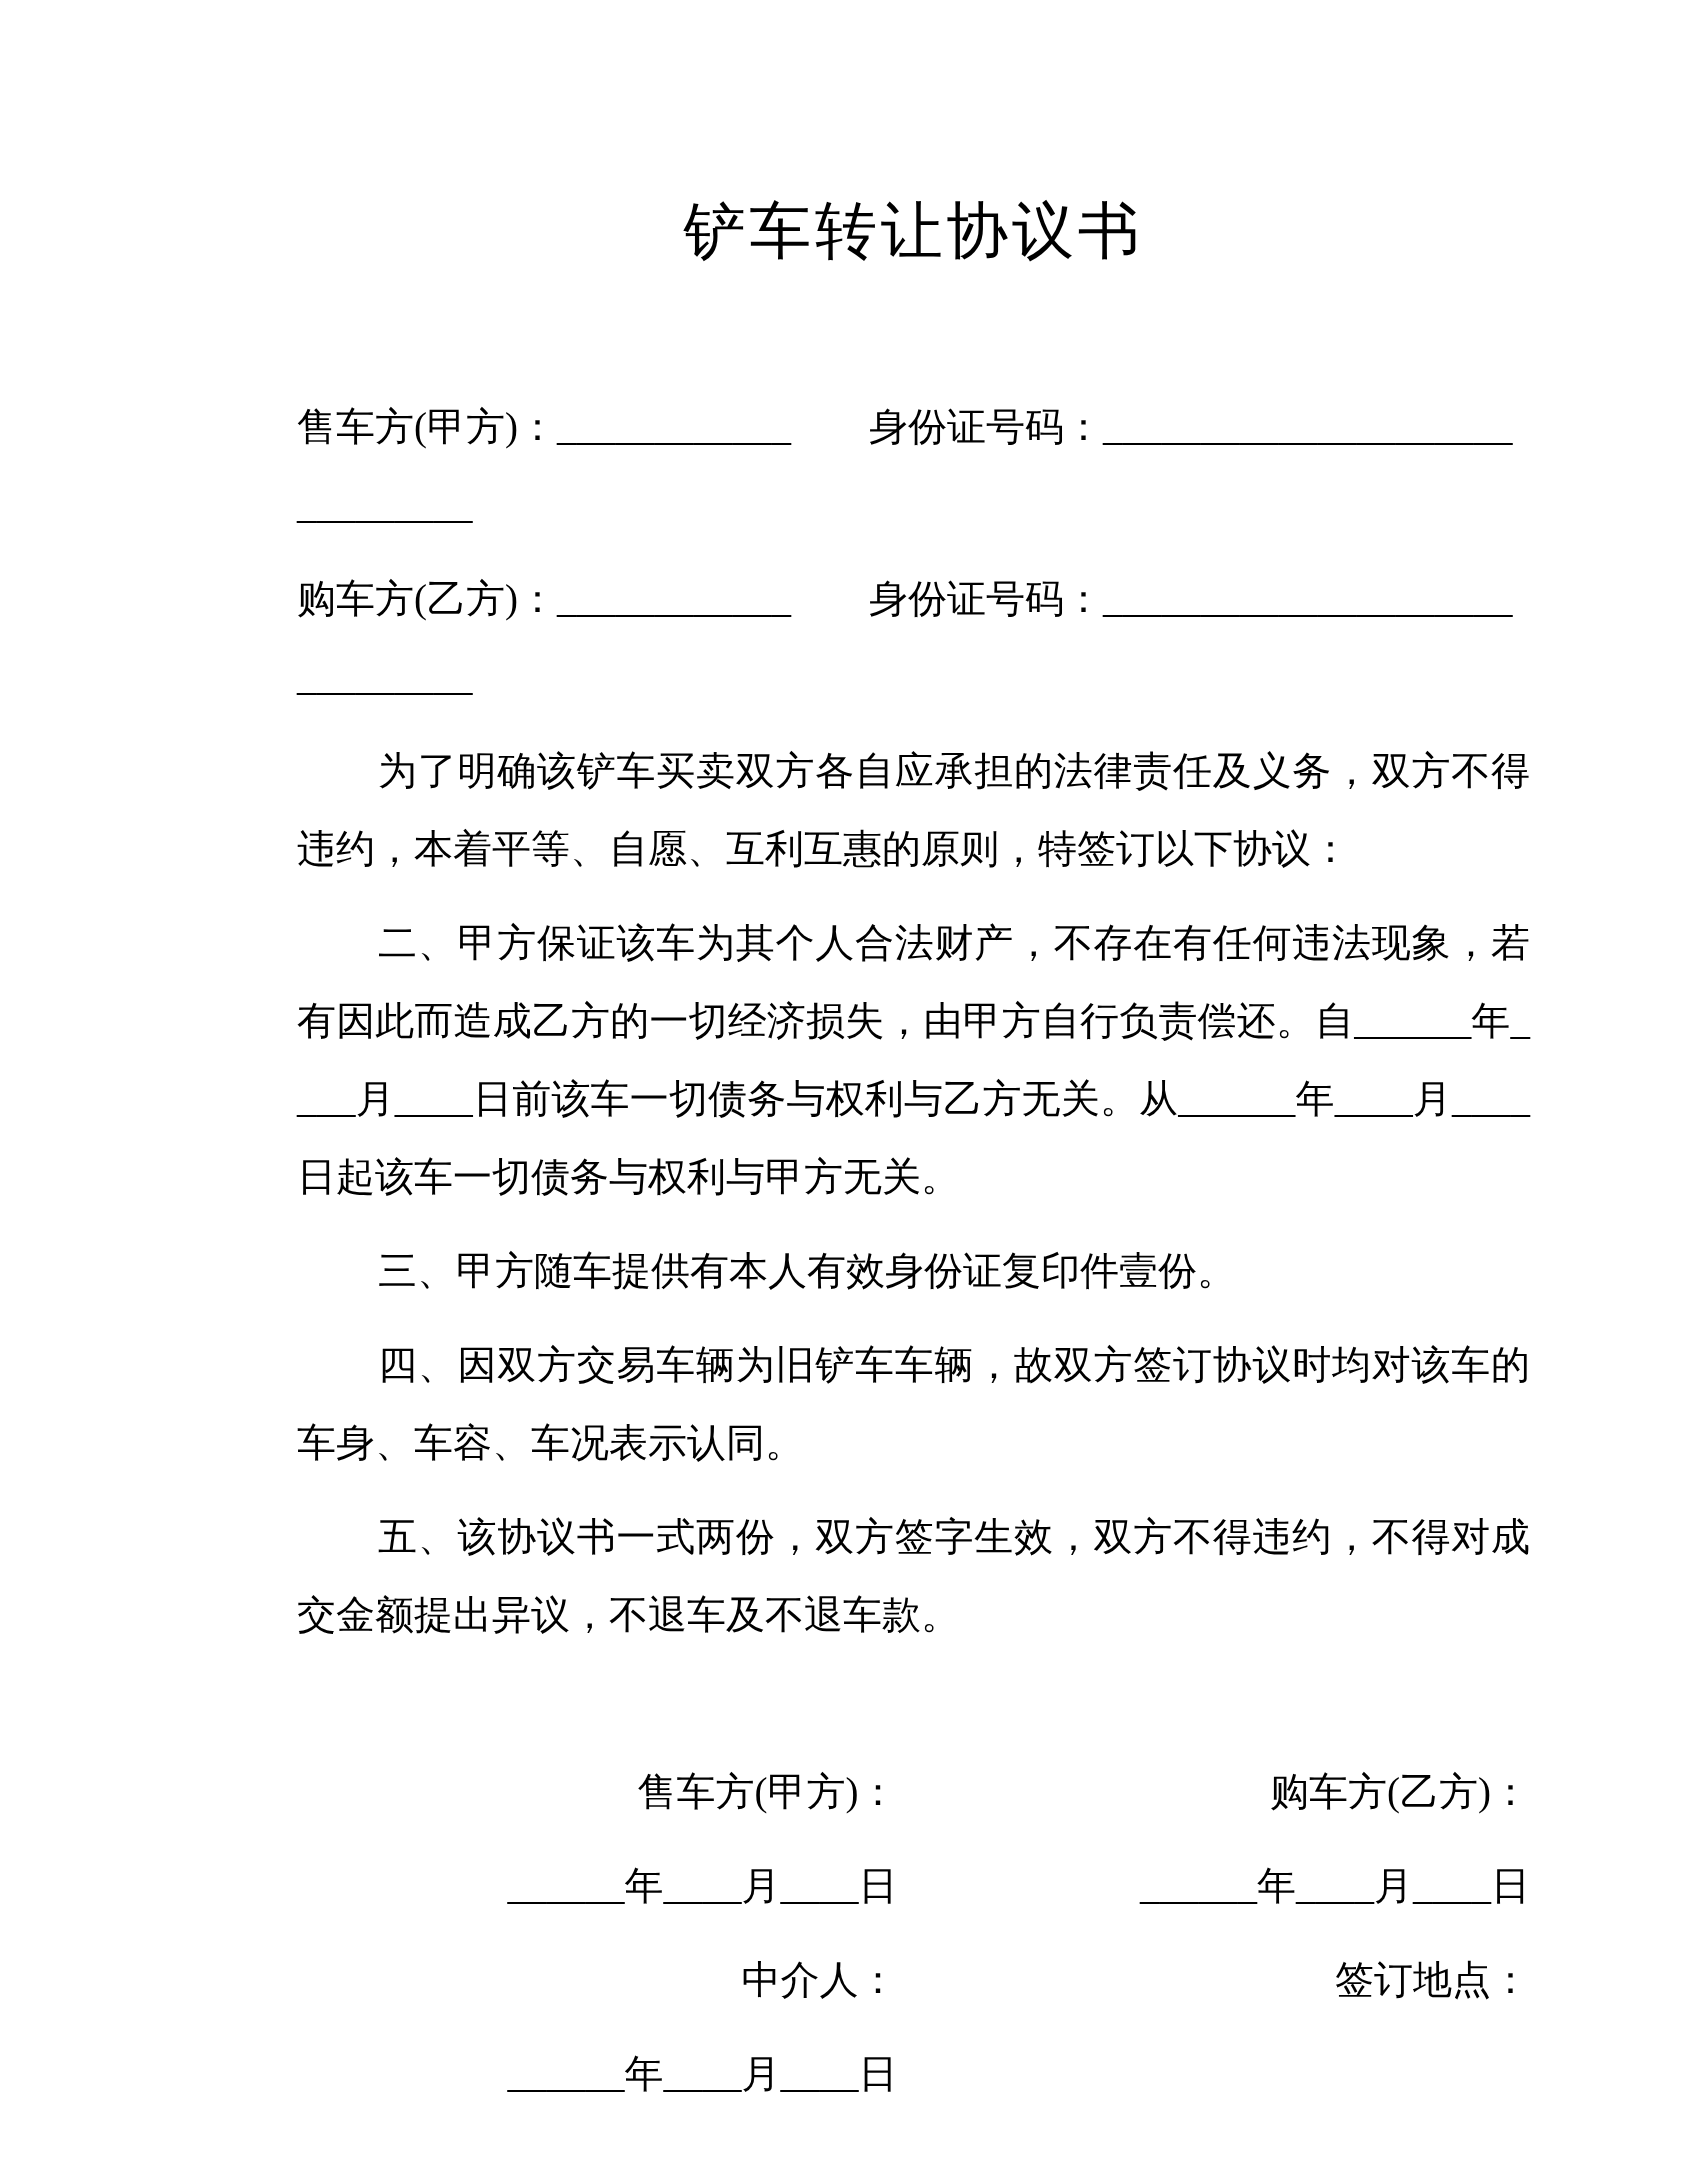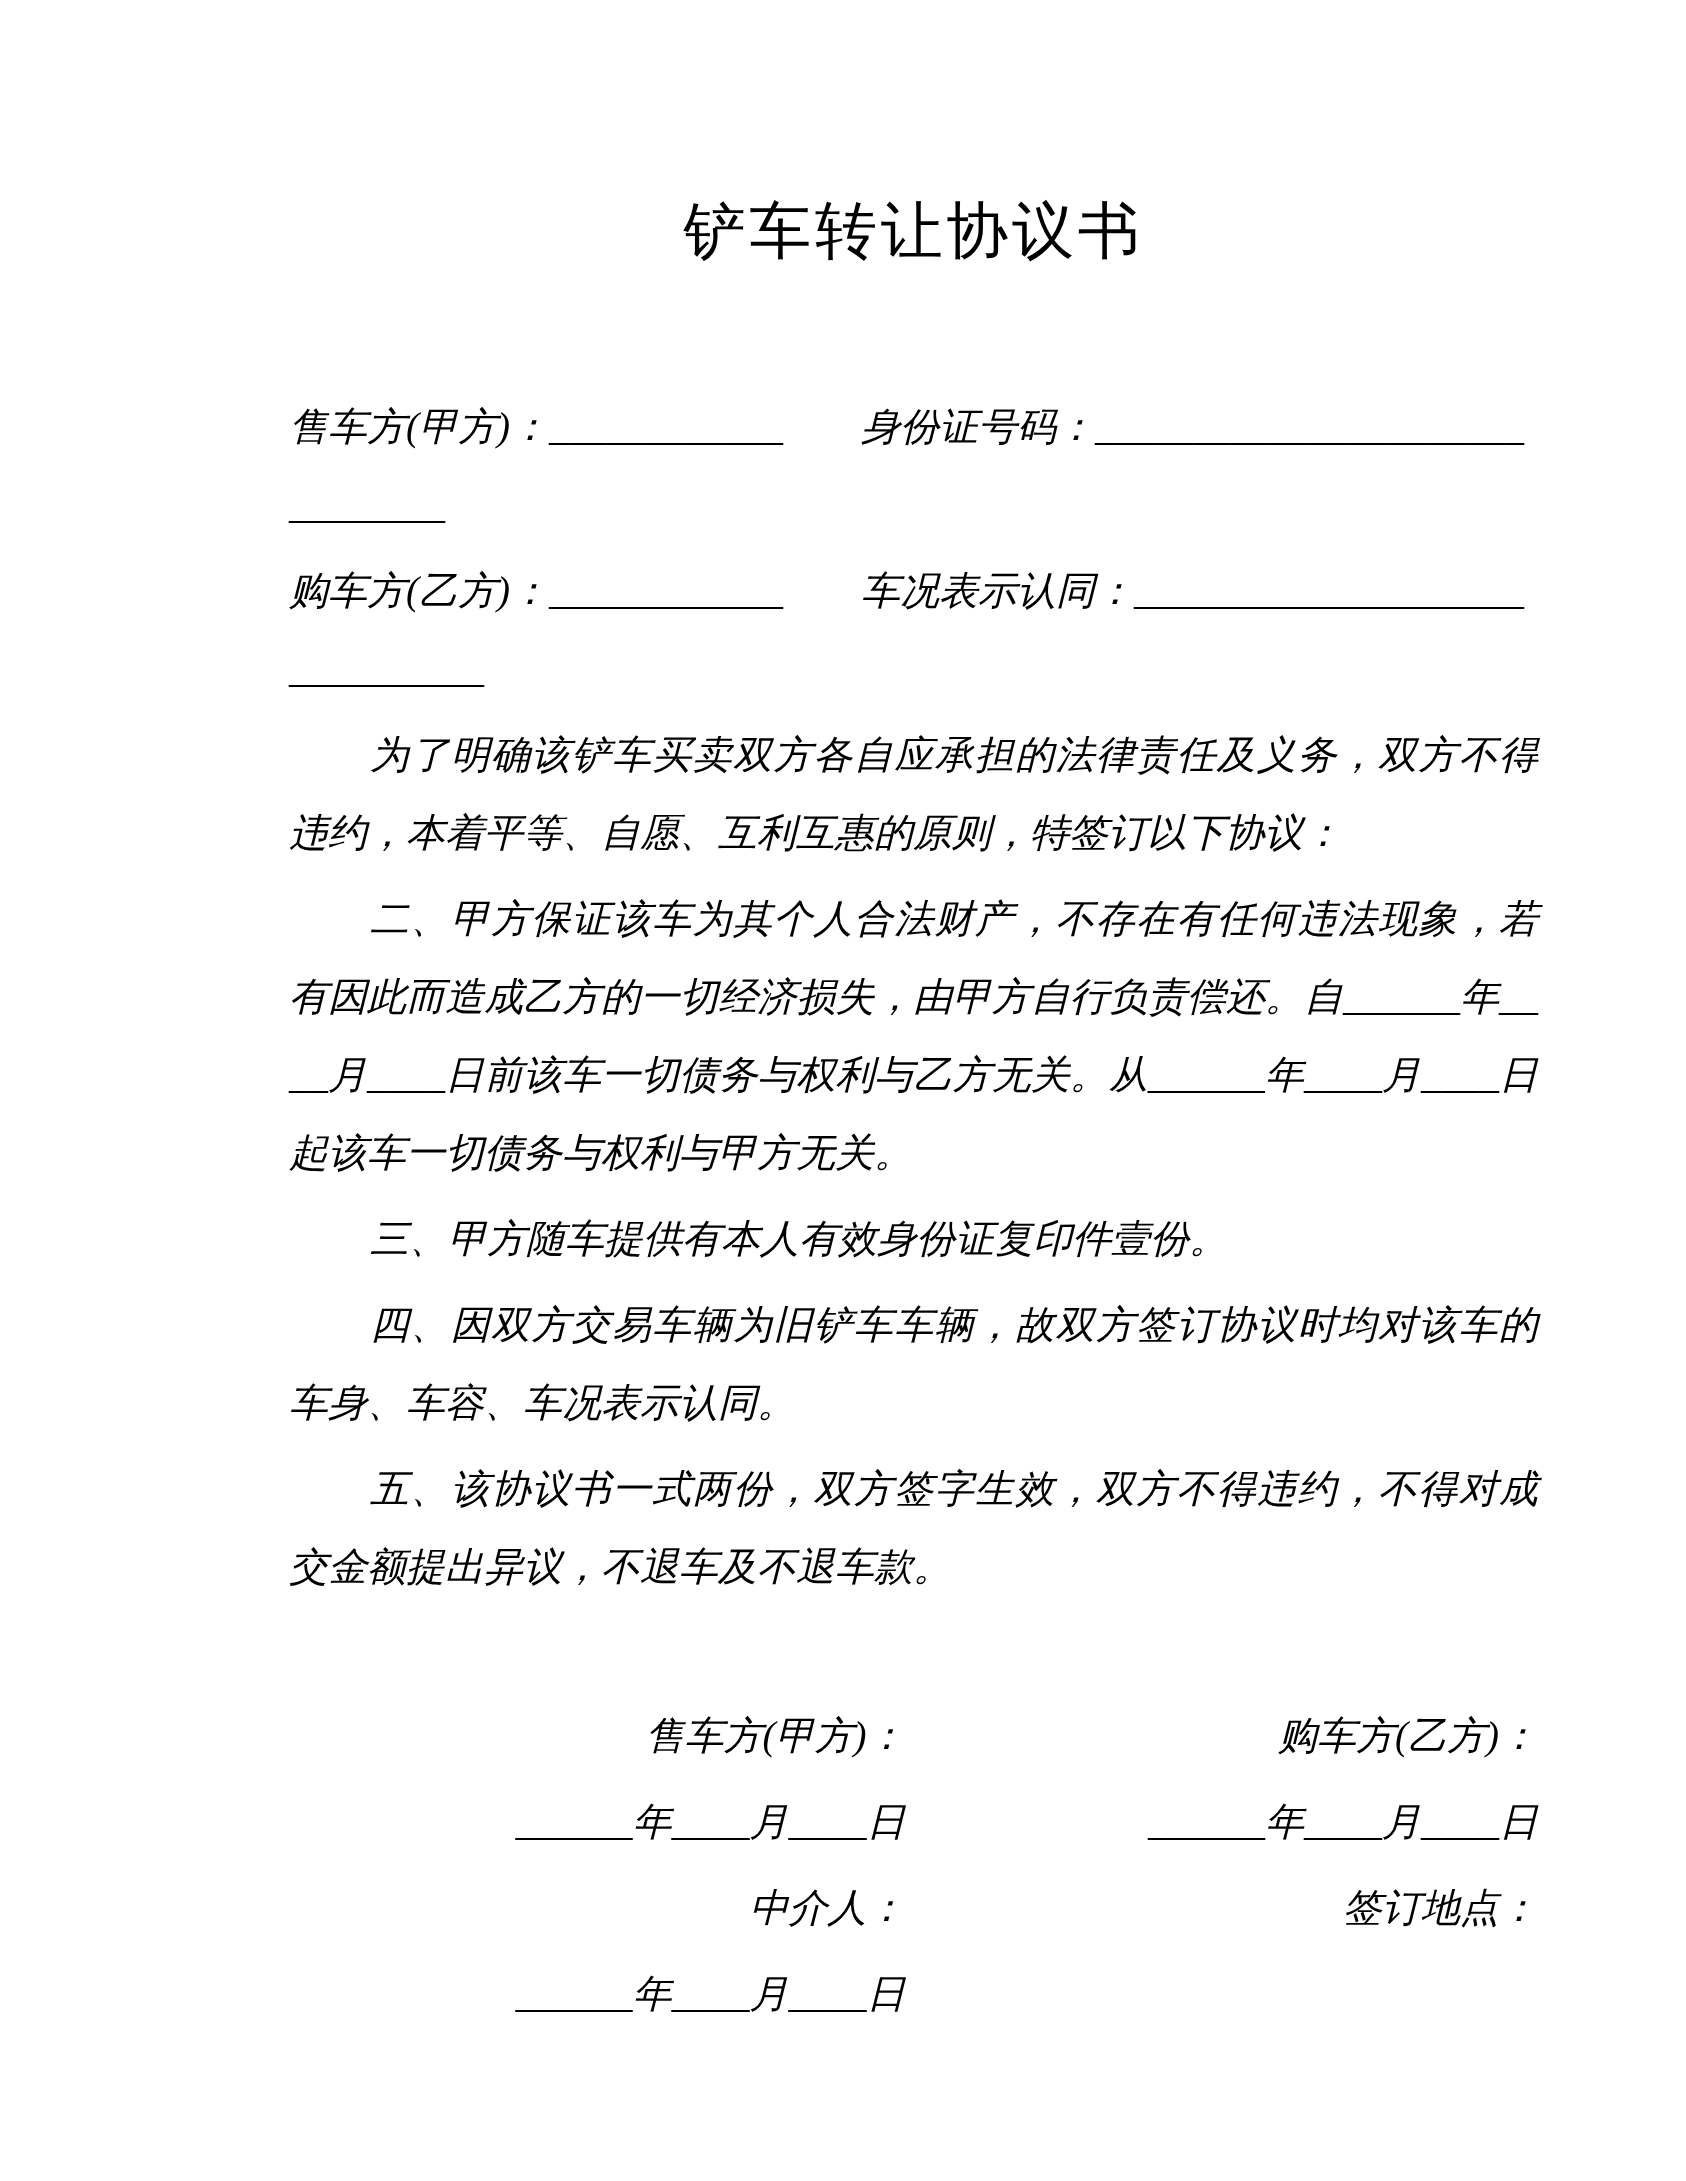--- a/index.html
+++ b/index.html
@@ -21,25 +21,24 @@
     overflow: hidden;
   }
   .doc-title {
     font-size: 62px;
     font-weight: 400;
     text-align: center;
     margin: 51px 0 115px 0;
     letter-spacing: 3.7px;
   }
   p {
-    margin: 8px;
+    margin: 16px;
     line-height: 2.0;
     text-align: justify;
     word-break: break-all;
-    font-style: italic;
   }
   .party-line {
     text-align: left;
   }
   .indent {
     text-indent: 81px;
   }
   .sig-grid {
     display: grid;
     grid-template-columns: 1fr 1fr;
@@ -61,21 +60,21 @@
 </style>
 </head>
 <body>
 
 <div class="page">
 
   <h1 class="doc-title">铲车转让协议书</h1>
 
   <p class="party-line">售车方(甲方)：____________　　身份证号码：______________________________</p>
 
-  <p class="party-line">购车方(乙方)：____________　　车况表示认同：______________________________</p>
+  <p class="party-line">购车方(乙方)：____________　　身份证号码：______________________________</p>
 
   <p class="indent">为了明确该铲车买卖双方各自应承担的法律责任及义务，双方不得违约，本着平等、自愿、互利互惠的原则，特签订以下协议：</p>
 
 
   <p class="indent">二、甲方保证该车为其个人合法财产，不存在有任何违法现象，若有因此而造成乙方的一切经济损失，由甲方自行负责偿还。自______年____月____日前该车一切债务与权利与乙方无关。从______年____月____日起该车一切债务与权利与甲方无关。</p>
 
   <p class="indent">三、甲方随车提供有本人有效身份证复印件壹份。</p>
 
   <p class="indent">四、因双方交易车辆为旧铲车车辆，故双方签订协议时均对该车的车身、车容、车况表示认同。</p>
 

